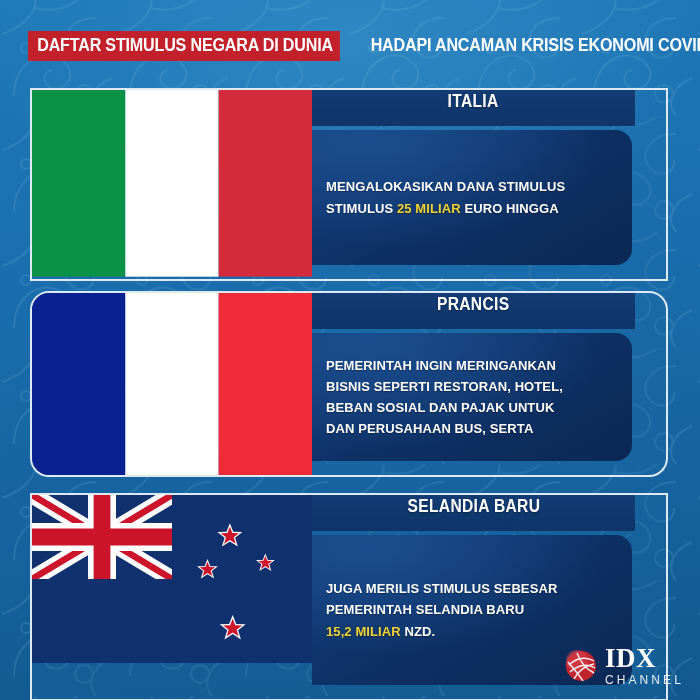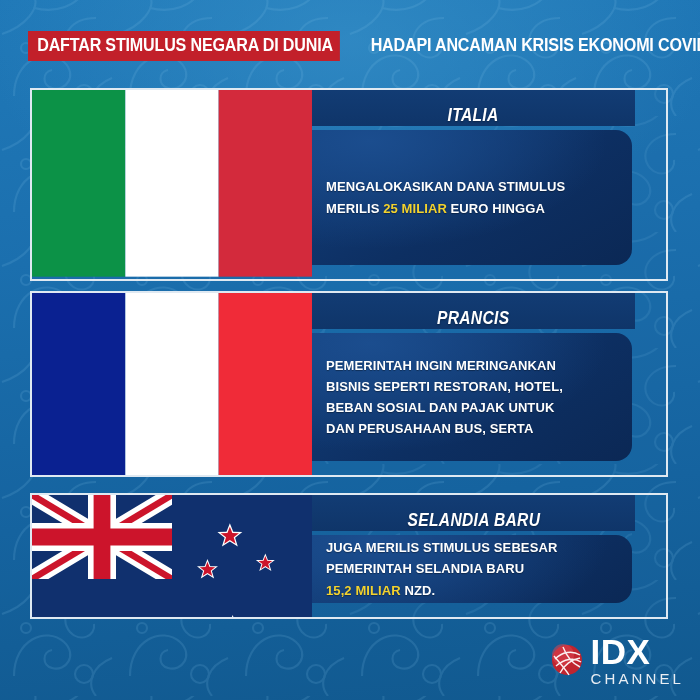--- a/index.html
+++ b/index.html
@@ -32,32 +32,32 @@
     line-height:1;padding-left:4px;transform:scaleX(.92);transform-origin:left center;
   }
   
   .card{
     position:absolute;left:30px;width:638px;
     border:2px solid #dfe9f2;box-sizing:border-box;
     background:rgba(26,104,162,.25);
     overflow:hidden;
   }
   #card0{top:88px;height:193px;}
-  #card1{top:291px;height:186px;}
-  #card2{top:493px;height:126px;}
+  #card1{top:291px;height:186px;border-radius:19px;}
+  #card2{top:493px;height:208px;}
   .flagwrap{position:absolute;left:0;top:0;bottom:0;width:280px;overflow:hidden;}
   .flag{position:absolute;inset:0;}
   
   .panel{
     position:absolute;left:280px;right:0;top:0;bottom:0;
   }
   .panel-head{
     position:absolute;left:0;right:31px;top:0;height:36px;
     background:linear-gradient(180deg,#123c74 0%,#0f3569 100%);
-    display:flex;align-items:flex-end;justify-content:center;font-style:italic;
+    display:flex;align-items:flex-start;justify-content:center;
   }
   .panel-head .ttl{
     color:#ffffff;font-size:19px;font-weight:bold;letter-spacing:.4px;
     transform:scaleX(.82);transform-origin:center;white-space:nowrap;
     text-shadow:0 1px 2px rgba(0,0,0,.35);
   }
   .panel-body{
     position:absolute;left:0;right:34px;top:40px;bottom:14px;
     background:
       radial-gradient(ellipse 330px 150px at 18% 8%, #1b4d8e 0%, rgba(27,77,142,0) 72%),
@@ -68,22 +68,22 @@
   .panel-text{
     color:#ffffff;font-size:13px;font-weight:bold;line-height:1.62;
     padding:0 14px 0 14px;letter-spacing:.1px;
     text-shadow:0 1px 1px rgba(0,0,0,.35);
   }
   .hi{color:#f2d22e;}
   
   .logo{position:absolute;right:16px;bottom:14px;display:flex;align-items:center;gap:7px;}
   .logo-mark{position:relative;width:34px;height:34px;flex:0 0 34px;}
   .logo-txt{display:flex;flex-direction:column;line-height:1;}
-  .logo-idx{color:#ffffff;font-size:35px;font-weight:bold;letter-spacing:.5px;}
-  .logo-ch{color:#e9eef4;font-size:15px;letter-spacing:3.1px;margin-top:2px;}
+  .logo-idx{color:#ffffff;font-size:27px;font-weight:bold;letter-spacing:.5px;font-family:Liberation Serif, serif;}
+  .logo-ch{color:#e9eef4;font-size:12px;letter-spacing:3.1px;margin-top:2px;}
 </style>
 </head>
 <body>
 
 <div id="stage">
 
   <svg id="bgtex" viewBox="0 0 700 700" preserveAspectRatio="none">
     <defs>
       <pattern id="swirl" width="116" height="116" patternUnits="userSpaceOnUse">
         <g fill="none" stroke="#7fc0e6" stroke-width="2.1" opacity=".55">
@@ -113,21 +113,21 @@
         <rect x="200" y="0" width="100" height="200" fill="#d32a3c"></rect>
       </svg>
     </div>
     <div class="panel">
       <div class="panel-head">
         <span class="ttl">ITALIA</span>
       </div>
       <div class="panel-body">
         <div class="panel-text">
             <div><span>MENGALOKASIKAN DANA STIMULUS</span></div>
-            <div><span>MERILIS </span><span class="hi">25 MILIAR</span><span> EURO HINGGA</span></div>
+            <div><span>STIMULUS </span><span class="hi">25 MILIAR</span><span> EURO HINGGA</span></div>
           </div>
       </div>
     </div>
   </div>
 
   <div class="card" id="card1">
     <div class="flagwrap">
       <svg class="flag" viewBox="0 0 300 200" preserveAspectRatio="none">
         <rect x="0" y="0" width="100" height="200" fill="#0a2191"></rect>
         <rect x="100" y="0" width="100" height="200" fill="#ffffff"></rect>

